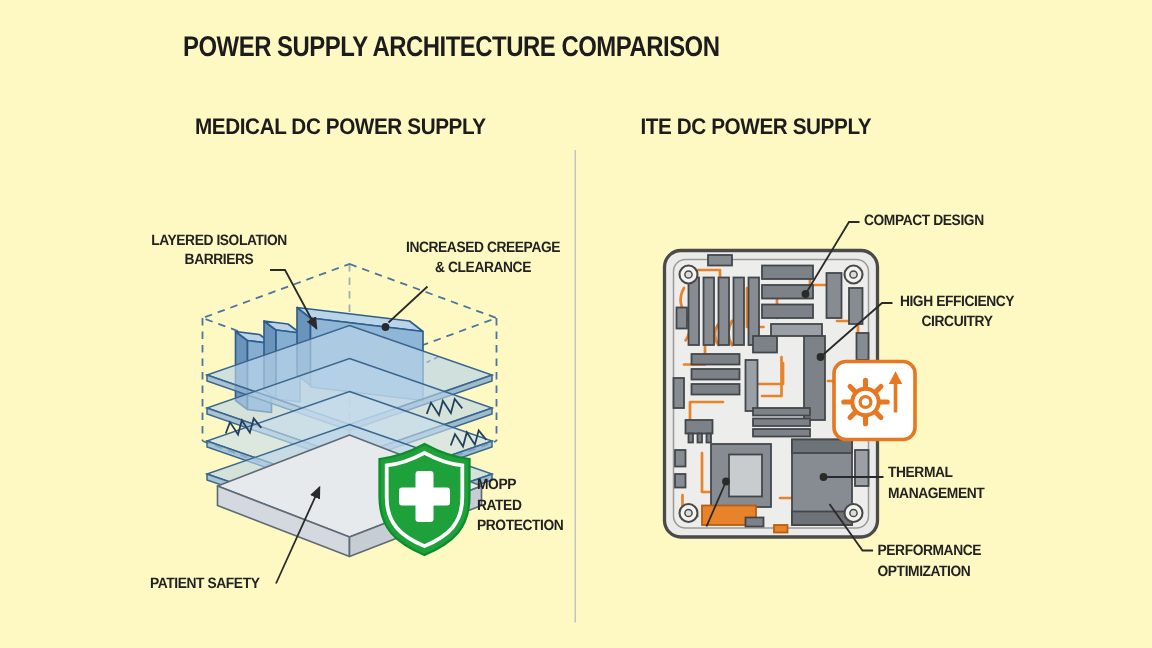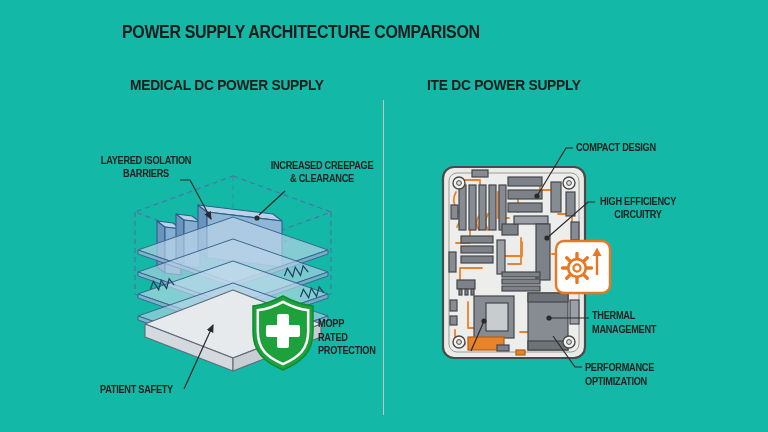--- a/index.html
+++ b/index.html
@@ -1,17 +1,17 @@
 <!DOCTYPE html>
 <html><head>
 <meta charset="utf-8">
 <style>
   html,body{margin:0;padding:0;background:#ffffff;}
   .stage{
-    position:relative;width:768px;height:432px;background:#14b8a6;overflow:hidden;
+    position:relative;width:768px;height:432px;background:#fef9c3;overflow:hidden;
     font-family:"Liberation Sans","DejaVu Sans",sans-serif;color:#1f1f1f;
   }
   .abs{position:absolute;}
   .ttl{font-weight:bold;font-size:19px;letter-spacing:-0.4px;white-space:nowrap;
        transform:scaleX(.84);transform-origin:left top;color:#1c1c1c;}
   .hdg{font-weight:bold;font-size:15px;letter-spacing:-0.3px;white-space:nowrap;
        transform:scaleX(.92);transform-origin:left top;color:#1c1c1c;}
   .lbl{font-weight:bold;font-size:10px;letter-spacing:-0.3px;line-height:12.5px;
        color:#222;white-space:nowrap;}
   .lbl.center{text-align:center;transform:scaleX(.92);transform-origin:center top;}

